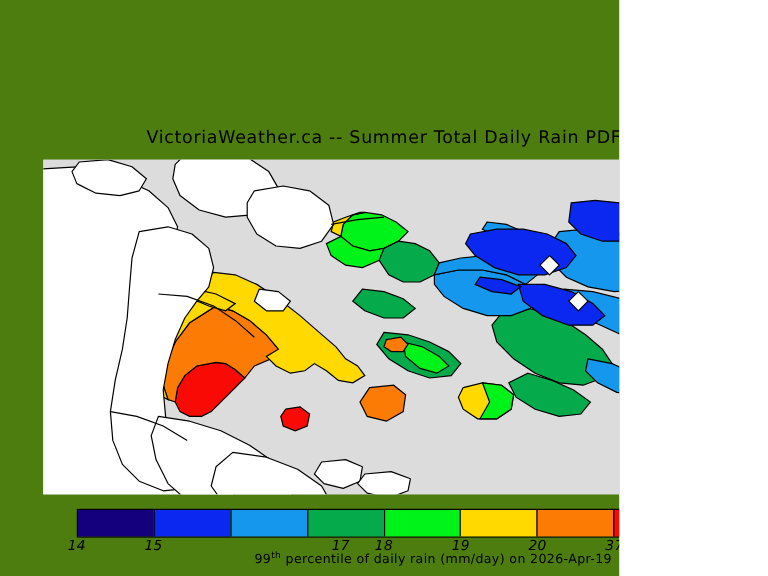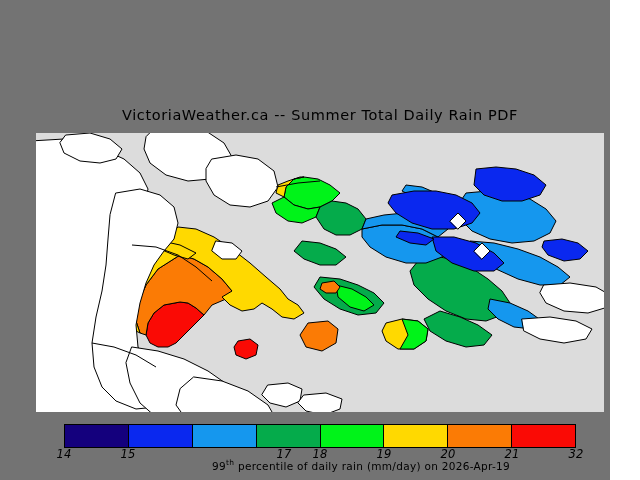--- a/index.html
+++ b/index.html
@@ -2,23 +2,23 @@
 <html><head>
 <meta charset="utf-8">
 <style>
   html, body {
     margin: 0;
     padding: 0;
     background: #ffffff;
   }
   #page {
     position: relative;
-    width: 610px;
+    width: 516px;
     height: 480px;
-    background: #737373;
+    background: #4d7c0f;
     overflow: hidden;
     font-family: "DejaVu Sans", sans-serif;
   }
   #title {
     position: absolute;
     left: 0;
     top: 107px;
     width: 640px;
     text-align: center;
     font-family: "DejaVu Sans", sans-serif;
@@ -277,21 +277,21 @@
   </div>
 
   <div id="cb-ticks">
       <span class="cb-tick" style="left: 0px;">14</span>
       <span class="cb-tick" style="left: 64px;">15</span>
       <span class="cb-tick" style="left: 128px; margin-top: 37px;">16</span>
       <span class="cb-tick" style="left: 192px; margin-left: 28px;">17</span>
       <span class="cb-tick" style="left: 256px;">18</span>
       <span class="cb-tick" style="left: 320px;">19</span>
       <span class="cb-tick" style="left: 384px;">20</span>
-      <span class="cb-tick" style="left: 448px;">21</span>
+      <span class="cb-tick" style="left: 448px;">37</span>
       <span class="cb-tick" style="left: 512px;">32</span>
     </div>
 
   <div id="cb-caption">
     <span>99</span><sup>th</sup><span> percentile of daily rain (mm/day) on 2026-Apr-19</span>
   </div>
 
 </div>
 
 </body></html>

